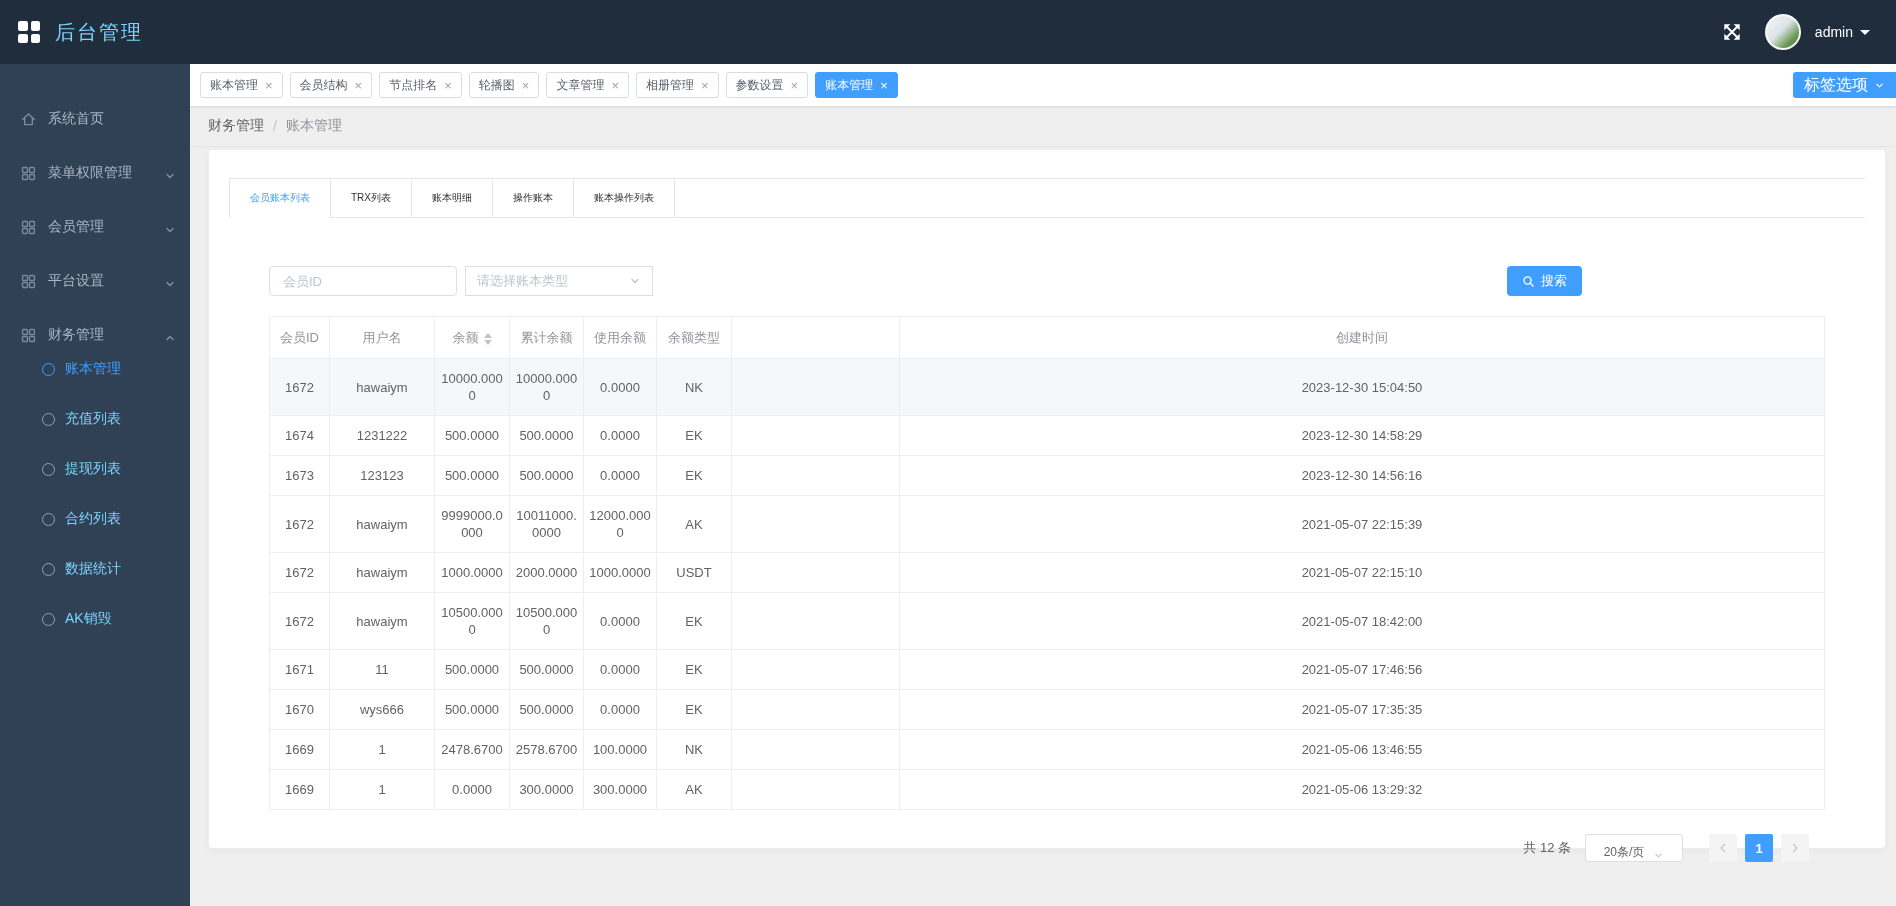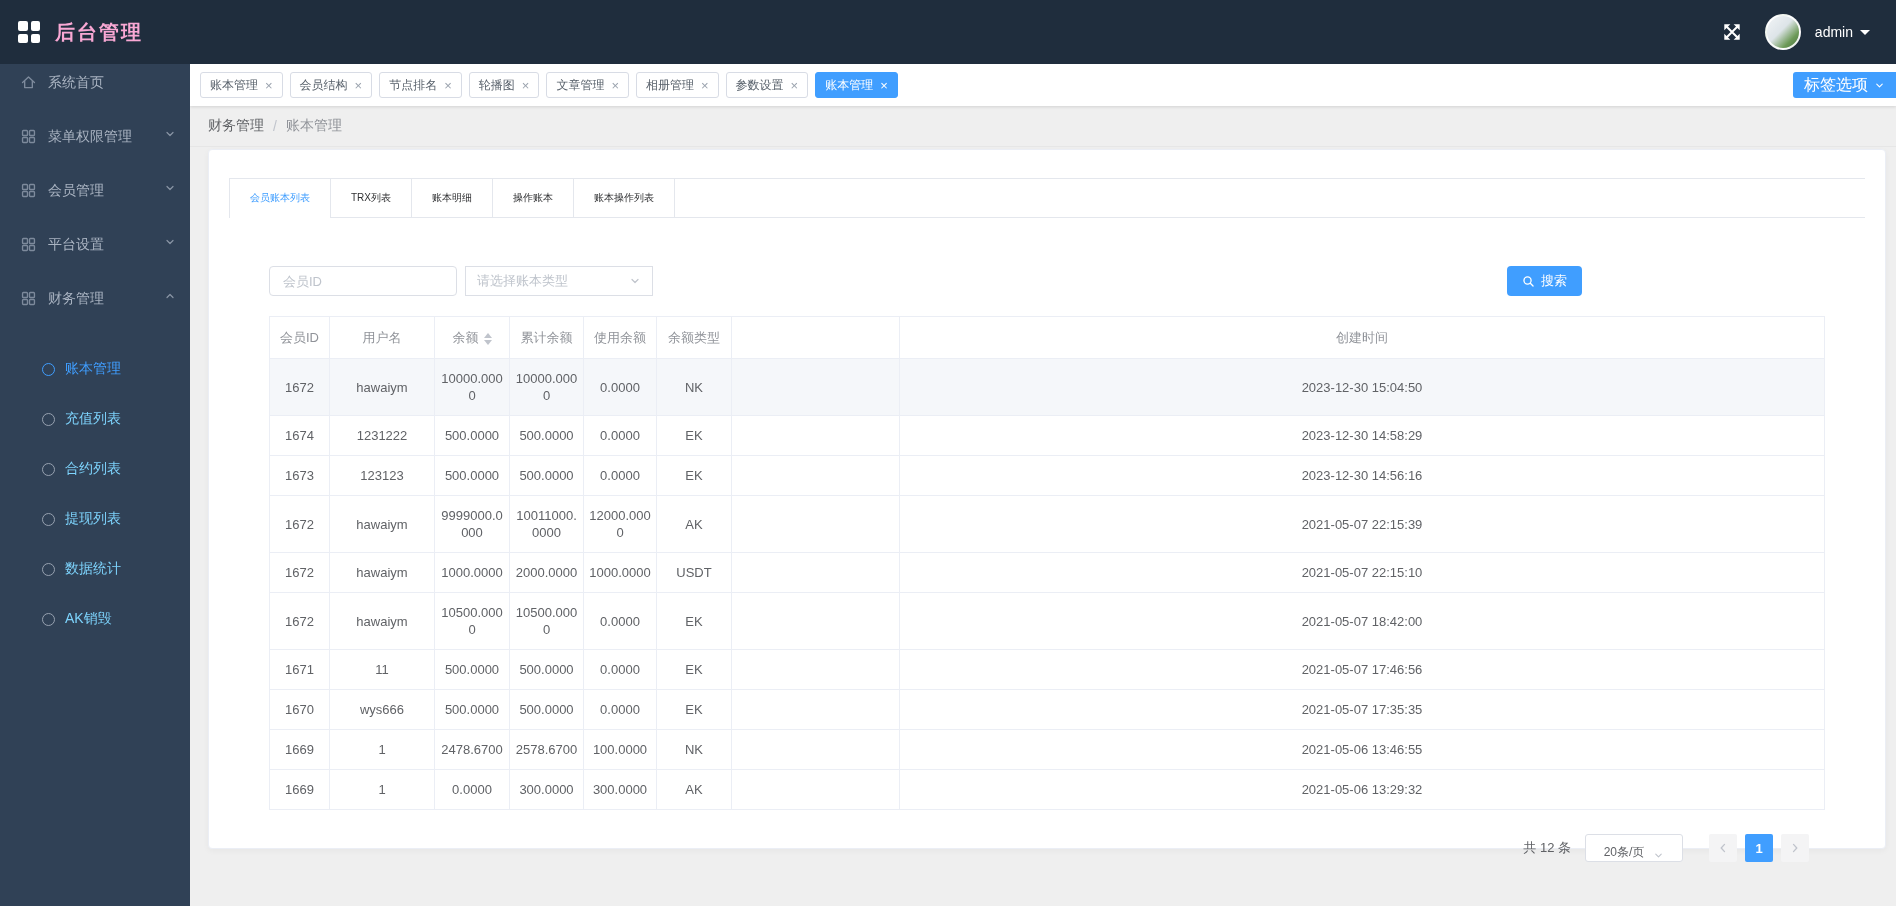--- a/index.html
+++ b/index.html
@@ -5,34 +5,34 @@
   * { margin:0; padding:0; box-sizing:border-box; }
   html,body { width:1896px; height:906px; overflow:hidden;
     font-family:"Liberation Sans","DejaVu Sans",sans-serif; background:var(--page-bg,#efefef); }
 
   
   .header { position:absolute; top:0; left:0; width:1896px; height:64px;
     background:var(--header-bg,#1f2d3d); display:flex; align-items:center; z-index:30; }
   .logo { margin-left:18px; width:22px; height:22px; display:grid;
     grid-template-columns:1fr 1fr; grid-template-rows:1fr 1fr; gap:3px; }
   .logo i { background:#fff; border-radius:2px; }
-  .app-title { color:#f9a8d4; font-size:20px; font-weight:700; margin-left:15px; letter-spacing:2px; }
+  .app-title { color:#7dd3fc; font-size:20px; font-weight:400; margin-left:15px; letter-spacing:2px; }
   .header-right { margin-left:auto; margin-right:26px; display:flex; align-items:center; }
   .fs-btn { width:22px; height:22px; cursor:pointer; }
   .avatar { width:36px; height:36px; border-radius:50%; margin-left:22px;
     background:linear-gradient(135deg,#f2f5f7 0%,#dde4e8 45%,#6d9a58 75%,#47703a 100%);
     border:2px solid rgba(255,255,255,.9); cursor:pointer; }
   .user { display:flex; align-items:center; margin-left:14px; color:#fff; font-size:14px; cursor:pointer; }
   .caret-down { width:0; height:0; border-left:5px solid transparent; border-right:5px solid transparent;
     border-top:5px solid #fff; margin-left:7px; display:inline-block; }
 
   
   .sidebar { position:absolute; top:64px; left:0; bottom:0; width:190px;
     background:var(--sidebar-bg,#304156); z-index:20; padding-top:10px; }
-  .s-item { height:54px; display:flex; align-items:flex-start; padding:0 14px 0 20px;
+  .s-item { height:54px; display:flex; align-items:flex-end; padding:0 14px 0 20px;
     color:#aab4c2; font-size:14px; cursor:pointer; }
   .s-item .s-ic { width:17px; height:17px; margin-right:11px; color:#7d8a9c; flex:none; }
   .s-item .s-chev { margin-left:auto; width:12px; height:12px; color:#8a95a5; }
   .s-sub { }
   .s-subitem { height:50px; display:flex; align-items:center; padding-left:42px;
     color:#7dd3fc; font-size:14px; cursor:pointer; }
   .circle-ic { width:13px; height:13px; border:1px solid #97a1b0; border-radius:50%;
     margin-right:10px; flex:none; }
   .s-subitem.active { color:var(--accent,#409eff); }
   .s-subitem.active .circle-ic { border-color:var(--accent,#409eff); }
@@ -220,25 +220,25 @@
         <div class="s-subitem active">
           <span class="circle-ic"></span>
           <span>账本管理</span>
         </div>
         <div class="s-subitem">
           <span class="circle-ic"></span>
           <span>充值列表</span>
         </div>
         <div class="s-subitem">
           <span class="circle-ic"></span>
+          <span>提现列表</span>
+        </div>
+        <div class="s-subitem">
+          <span class="circle-ic"></span>
           <span>合约列表</span>
-        </div>
-        <div class="s-subitem">
-          <span class="circle-ic"></span>
-          <span>提现列表</span>
         </div>
         <div class="s-subitem">
           <span class="circle-ic"></span>
           <span>数据统计</span>
         </div>
         <div class="s-subitem">
           <span class="circle-ic"></span>
           <span>AK销毁</span>
         </div>
       </div>

